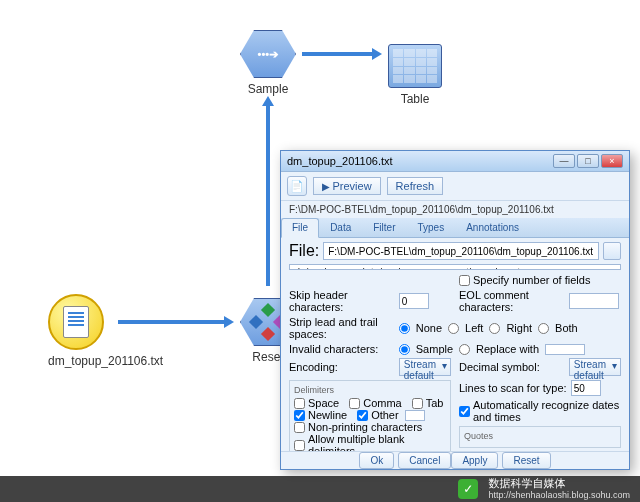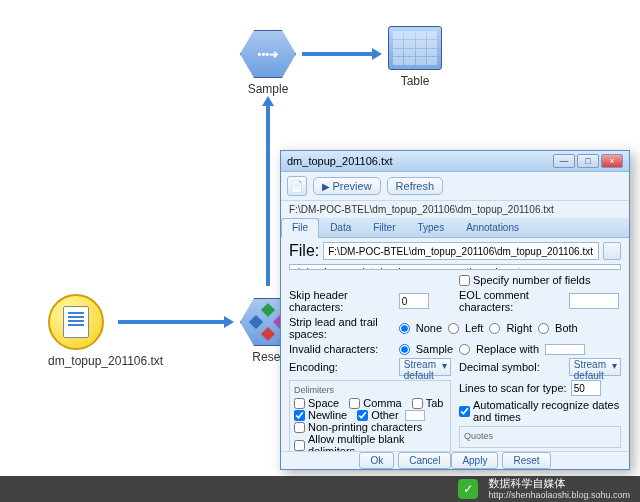--- a/index.html
+++ b/index.html
@@ -40,21 +40,21 @@
 
 
 .dialog { position: absolute; left: 280px; top: 150px; width: 350px; height: 320px; background: #eaf2fb; border: 1px solid #5a8ac8; box-shadow: 4px 4px 12px rgba(0,0,0,0.3); display: flex; flex-direction: column; }
 .dlg-title { background: linear-gradient(to bottom, #d8e8fa, #b0d0f0); padding: 3px 6px; display: flex; align-items: center; justify-content: space-between; font-size: 11px; border-bottom: 1px solid #9ab8da; }
 .win-btns { display: flex; gap: 2px; }
 .win-btn { width: 22px; height: 14px; background: linear-gradient(to bottom, #e8f0fa, #c0d8f0); border: 1px solid #7a9ac0; border-radius: 2px; font-size: 9px; text-align: center; line-height: 12px; color: #333; }
 .win-btn.close { background: linear-gradient(to bottom, #f0a0a0, #d84040); color: #fff; }
 
 .dlg-toolbar { padding: 4px 6px; display: flex; gap: 6px; align-items: center; background: #eaf2fb; border-bottom: 1px solid #c8d8ea; }
 .tb-icon { width: 20px; height: 20px; background: linear-gradient(to bottom, #fafcff, #d8e8f8); border: 1px solid #a0b8d8; border-radius: 3px; display: flex; align-items: center; justify-content: center; color: #5080c0; }
-.tb-btn { padding: 2px 8px; background: linear-gradient(to bottom, #fafcff, #e0ecf8); border: 1px solid #a0b8d8; border-radius: 5px; color: #2a5a9a; font-size: 10px; }
+.tb-btn { padding: 2px 8px; background: linear-gradient(to bottom, #fafcff, #e0ecf8); border: 1px solid #a0b8d8; border-radius: 0; color: #2a5a9a; font-size: 10px; }
 
 .dlg-path { padding: 3px 8px; font-size: 10px; color: #333; background: #eaf2fb; }
 
 .dlg-tabs { display: flex; background: linear-gradient(to bottom, #d8e8fa, #c0d8f0); border-bottom: 1px solid #9ab8da; padding-left: 0; }
 .tab { padding: 3px 10px; font-size: 10px; color: #2a5a9a; border: 1px solid transparent; }
 .tab.active { background: #eaf2fb; border: 1px solid #9ab8da; border-bottom-color: #eaf2fb; border-radius: 3px 3px 0 0; margin-bottom: -1px; }
 
 .dlg-body { flex: 1; padding: 4px 8px; overflow: hidden; display: flex; flex-direction: column; gap: 4px; }
 .file-row { display: flex; gap: 4px; align-items: center; }
 .file-row label { font-size: 16px; }
@@ -94,21 +94,21 @@
 </head>
 <body>
 
 <div class="node" style="left:240px; top:30px;">
   <div class="hex">
     <span class="hex-inner">•••➔</span>
   </div>
   <div class="node-label">Sample</div>
 </div>
 
-<div class="node" style="left:388px; top:26px;">
+<div class="node" style="left:388px; top:44px;">
   <div class="table-icon">
     <div class="table-cell"></div>
       <div class="table-cell"></div>
       <div class="table-cell"></div>
       <div class="table-cell"></div>
     <div class="table-cell"></div>
       <div class="table-cell"></div>
       <div class="table-cell"></div>
       <div class="table-cell"></div>
     <div class="table-cell"></div>

